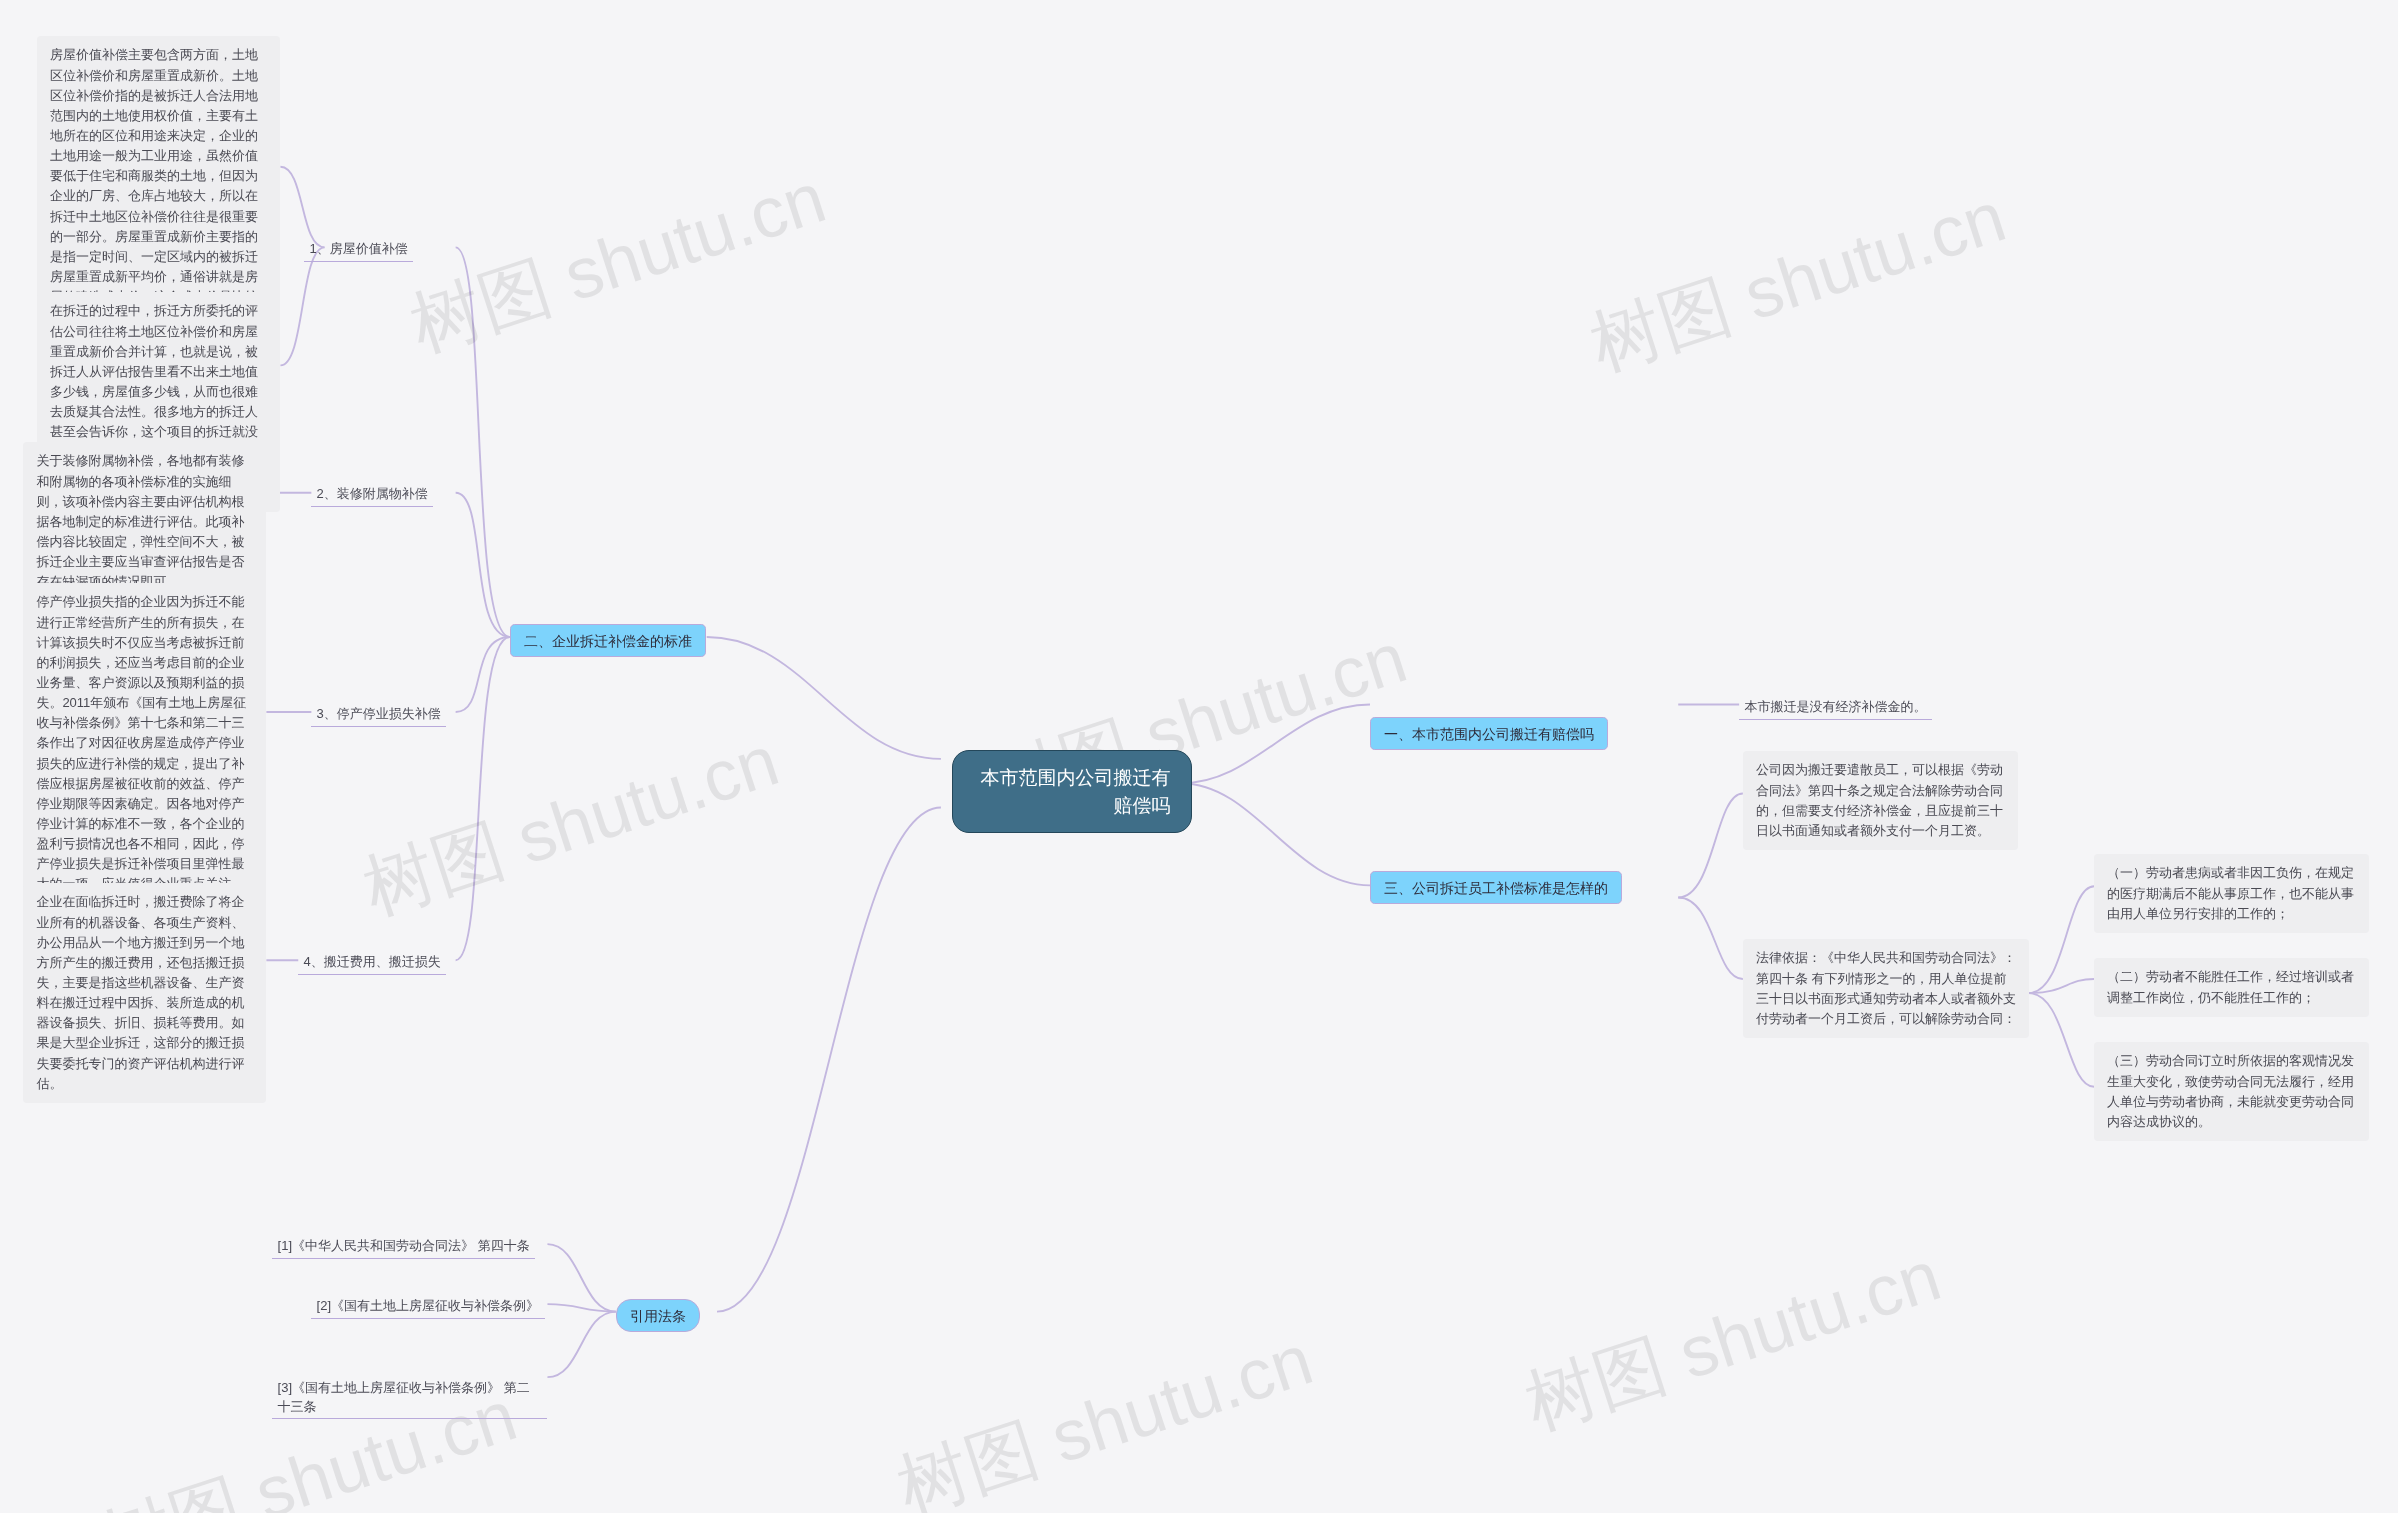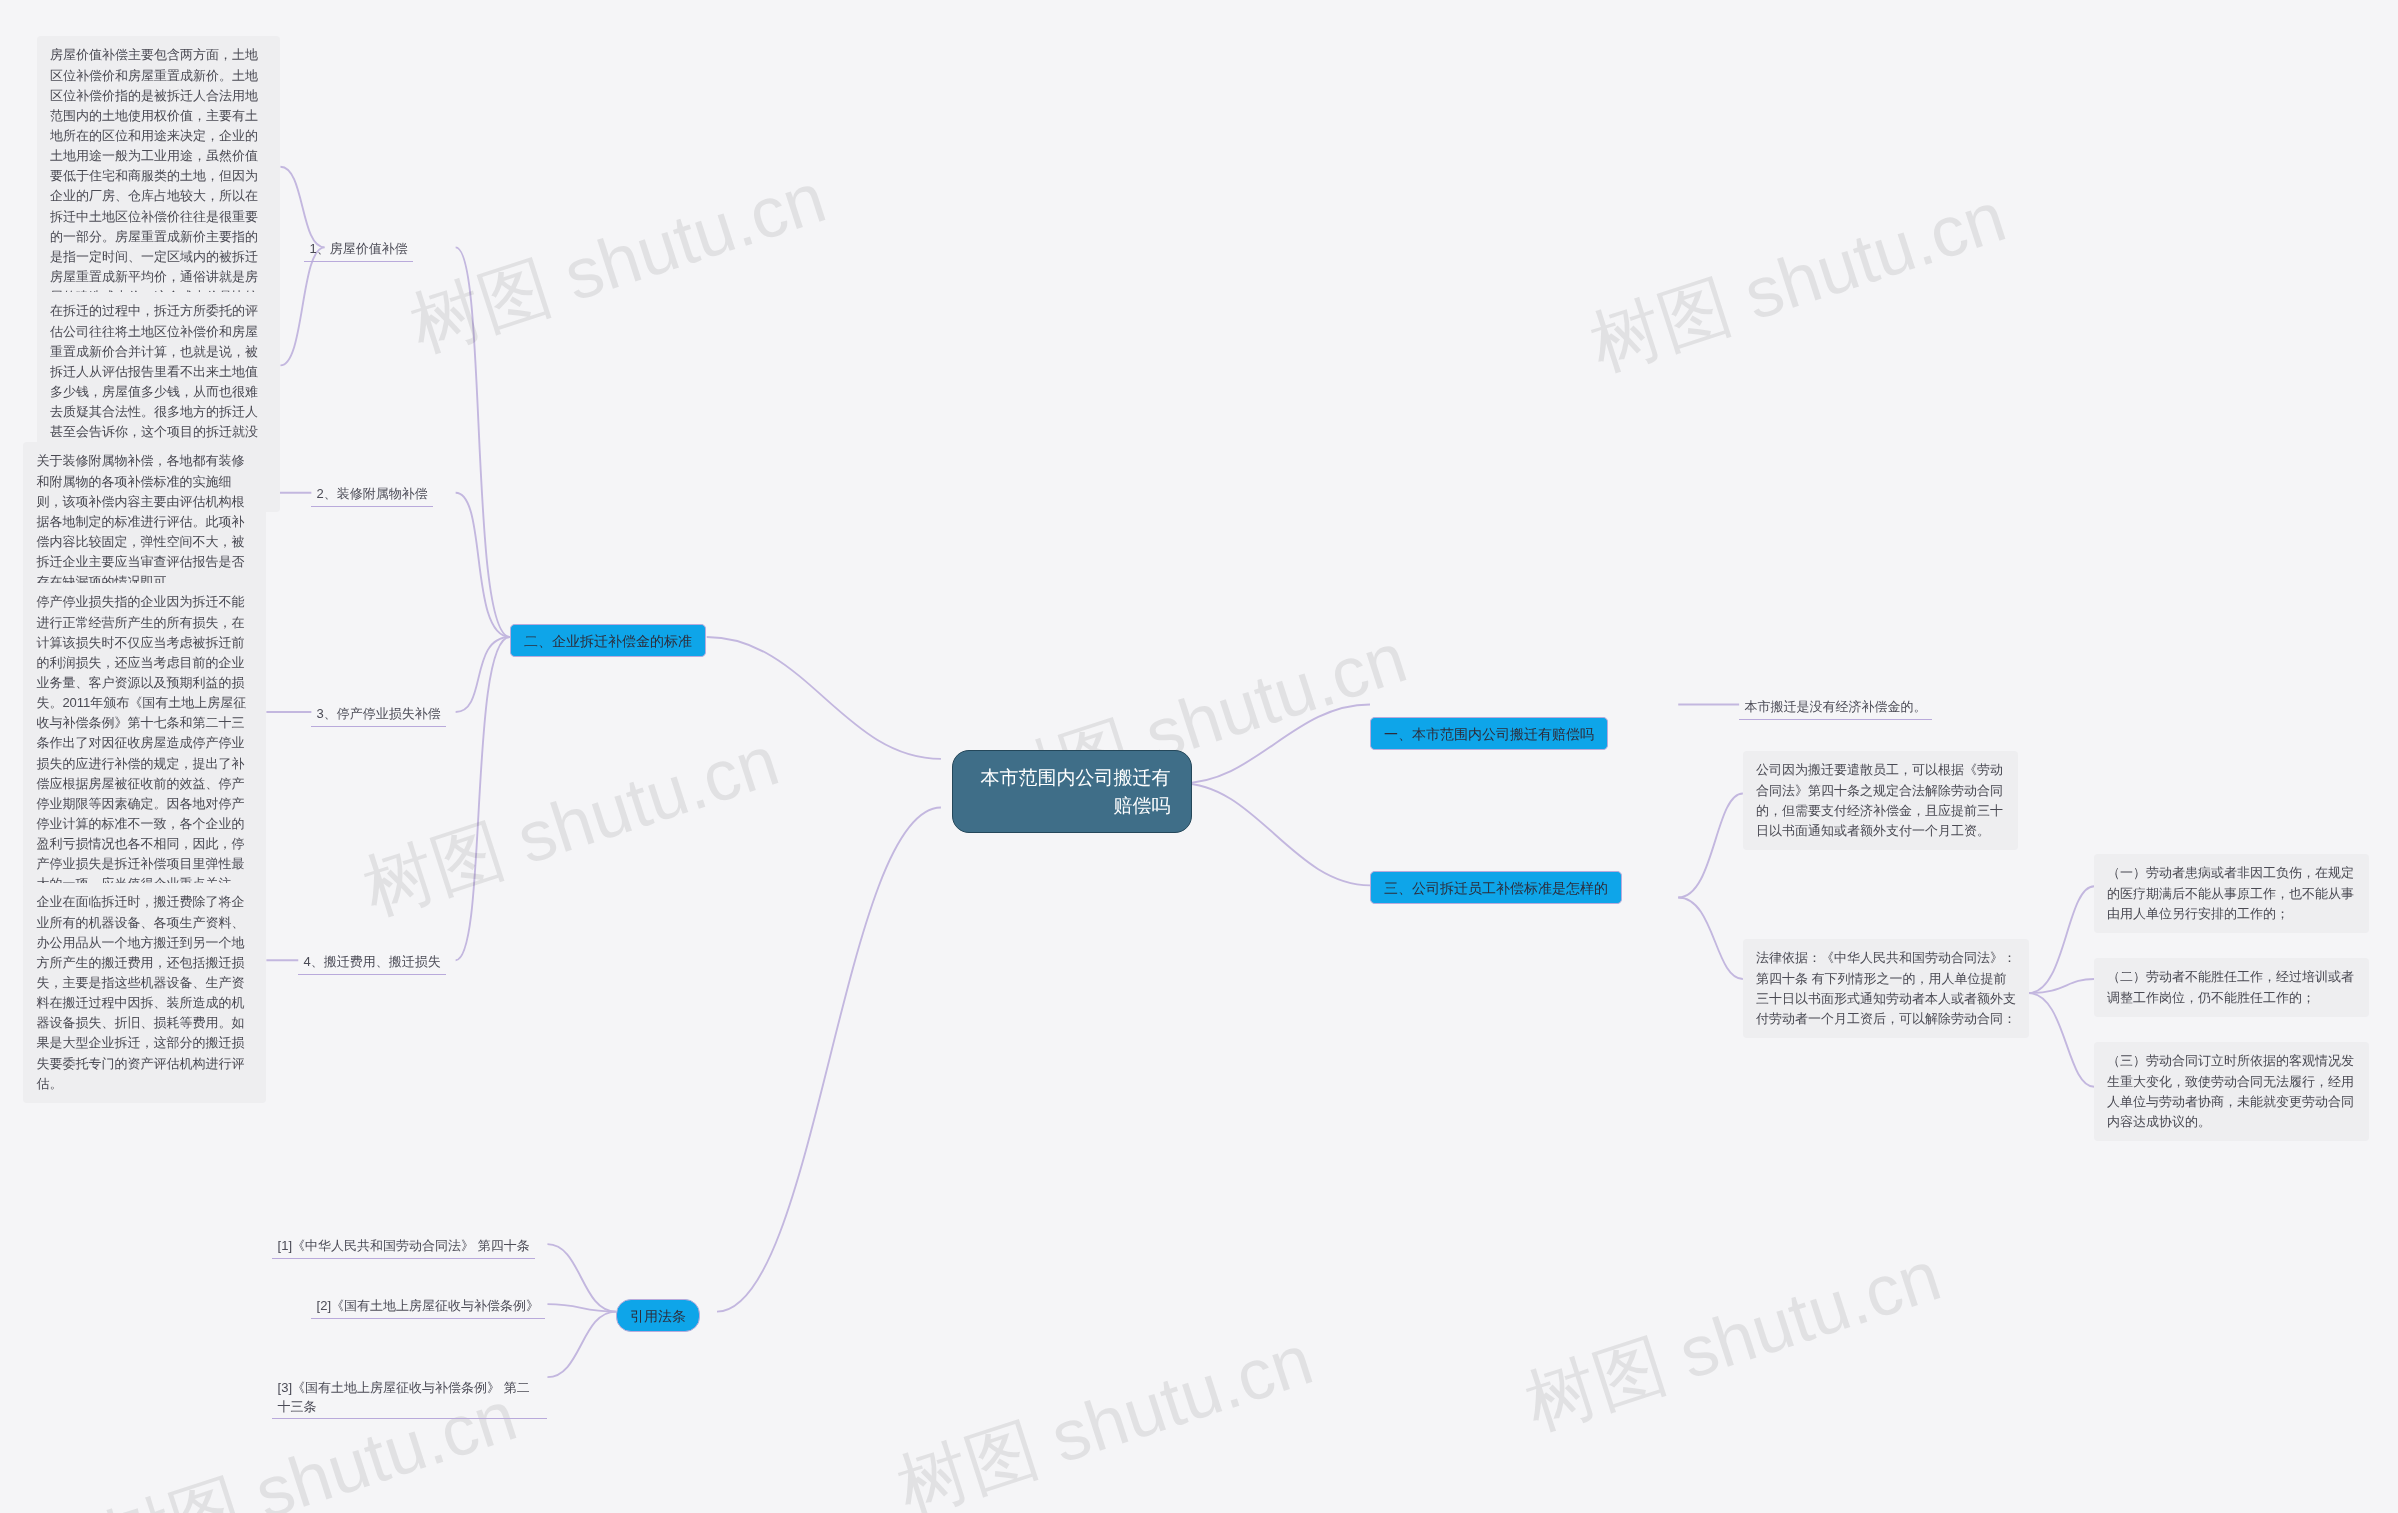--- a/index.html
+++ b/index.html
@@ -22,21 +22,21 @@
     background: #3f6e88;
     color: #ffffff;
     border: 1.9px solid #24475a;
     border-radius: 17px;
     padding: 13px 20.6px;
     font-size: 19px;
     text-align: right;
     margin-left: 11px;
   }
   .topic-node {
-    background: #0ea5e9;
+    background: #7dd3fc;
     color: #2d2c3a;
     border: 1.9px solid #b9aadb;
     border-radius: 4.7px;
     padding: 5.6px 13px;
     font-size: 14px;
     white-space: nowrap;
   }
   .sub-node {
     color: #4a4a55;
     white-space: nowrap;

